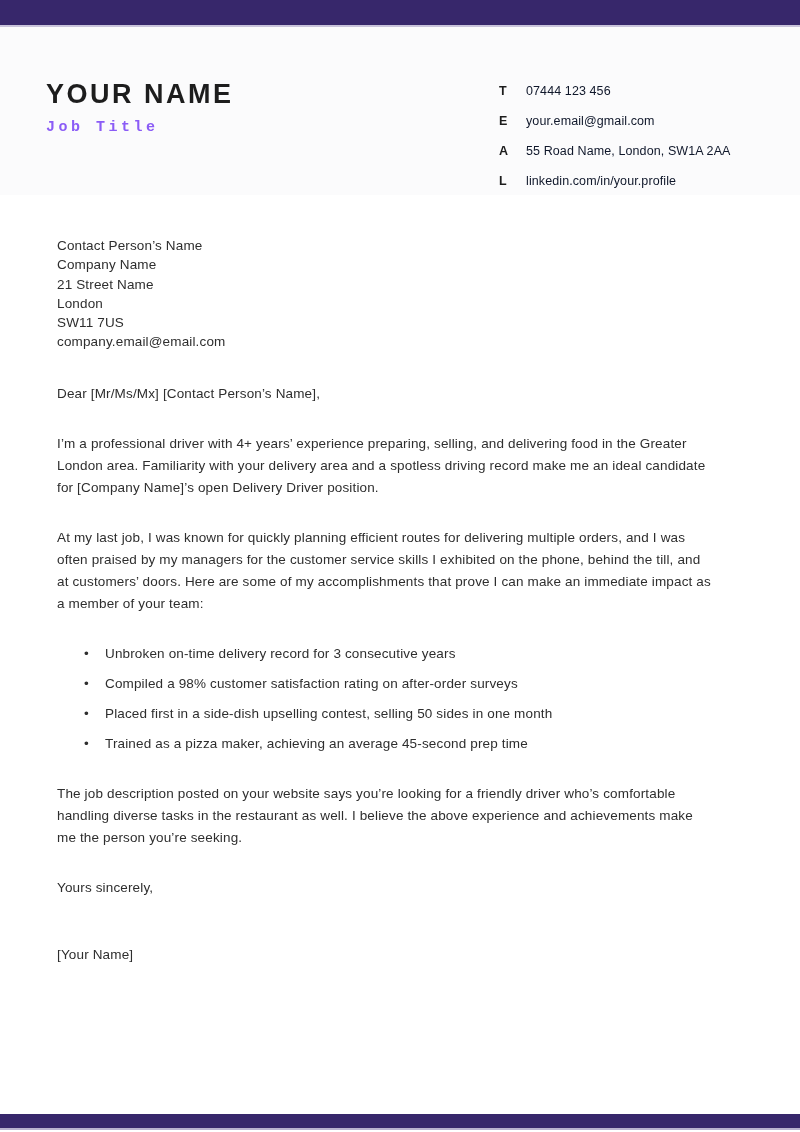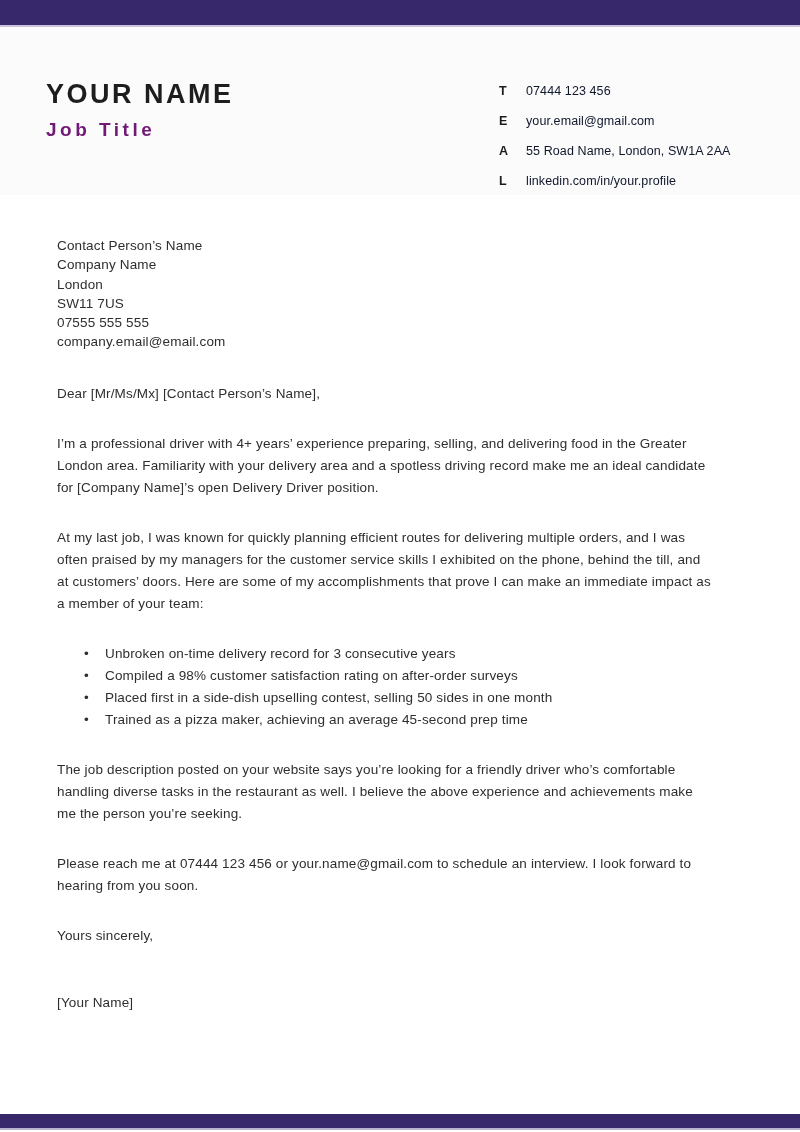--- a/index.html
+++ b/index.html
@@ -32,24 +32,25 @@
   .identity { position: absolute; left: 46px; top: 52px; }
   .name {
     font-size: 27px;
     font-weight: 700;
     letter-spacing: 2.5px;
     color: #1d1d1d;
     line-height: 1.15;
   }
   .job-title {
     margin-top: 9px;
-    font-size: 19px;
+    font-size: 15px;
     font-weight: 600;
     letter-spacing: 3.5px;
-    color: #701a75;
+    color: #8b5cf6;
+    font-family: Liberation Mono, monospace;
   }
   .contact { position: absolute; left: 499px; top: 57px; width: 280px; }
   .contact-row { display: flex; align-items: baseline; height: 15px; margin-bottom: 15px; }
   .contact-label {
     width: 14px;
     margin-right: 13px;
     font-size: 12.5px;
     font-weight: 700;
     color: #1c1c1c;
     flex: 0 0 auto;
@@ -64,20 +65,21 @@
   }
   .recipient { margin-top: 41px; line-height: 19.3px; }
   .recipient div { white-space: nowrap; }
   .salutation { margin-top: 31px; line-height: 22px; }
   .para { margin: 28px 0 0 0; line-height: 22px; }
   ul.accomplishments { margin: 28px 0 0 0; padding: 0; list-style: none; }
   ul.accomplishments li {
     position: relative;
     padding-left: 48px;
     line-height: 22px;
+    margin-top: 8px;
   }
   ul.accomplishments li::before {
     content: "\2022";
     position: absolute;
     left: 27px;
     top: 0;
     font-size: 13.5px;
   }
   .closing { margin-top: 28px; line-height: 22px; }
   .signature { margin-top: 45px; line-height: 22px; }
@@ -113,42 +115,41 @@
         <span class="contact-value">linkedin.com/in/your.profile</span>
       </div>
     </div>
   </div>
 
   <div class="content">
 
     <div class="recipient">
       <div>Contact Person’s Name</div>
       <div>Company Name</div>
+      <div>21 Street Name</div>
       <div>London</div>
       <div>SW11 7US</div>
-      <div>07555 555 555</div>
       <div>company.email@email.com</div>
     </div>
 
     <div class="salutation">Dear [Mr/Ms/Mx] [Contact Person’s Name],</div>
 
     <p class="para">I’m a professional driver with 4+ years’ experience preparing, selling, and delivering food in the Greater London area. Familiarity with your delivery area and a spotless driving record make me an ideal candidate for [Company Name]’s open Delivery Driver position.</p>
 
     <p class="para">At my last job, I was known for quickly planning efficient routes for delivering multiple orders, and I was often praised by my managers for the customer service skills I exhibited on the phone, behind the till, and at customers’ doors. Here are some of my accomplishments that prove I can make an immediate impact as a member of your team:</p>
 
     <ul class="accomplishments">
       <li>Unbroken on-time delivery record for 3 consecutive years</li>
       <li>Compiled a 98% customer satisfaction rating on after-order surveys</li>
       <li>Placed first in a side-dish upselling contest, selling 50 sides in one month</li>
       <li>Trained as a pizza maker, achieving an average 45-second prep time</li>
     </ul>
 
     <p class="para">The job description posted on your website says you’re looking for a friendly driver who’s comfortable handling diverse tasks in the restaurant as well. I believe the above experience and achievements make me the person you’re seeking.</p>
 
-    <p class="para">Please reach me at 07444 123 456 or your.name@gmail.com to schedule an interview. I look forward to hearing from you soon.</p>
 
     <div class="closing">Yours sincerely,</div>
 
     <div class="signature">[Your Name]</div>
 
   </div>
 
   <div class="bottom-bar"></div>
 
 </div>

